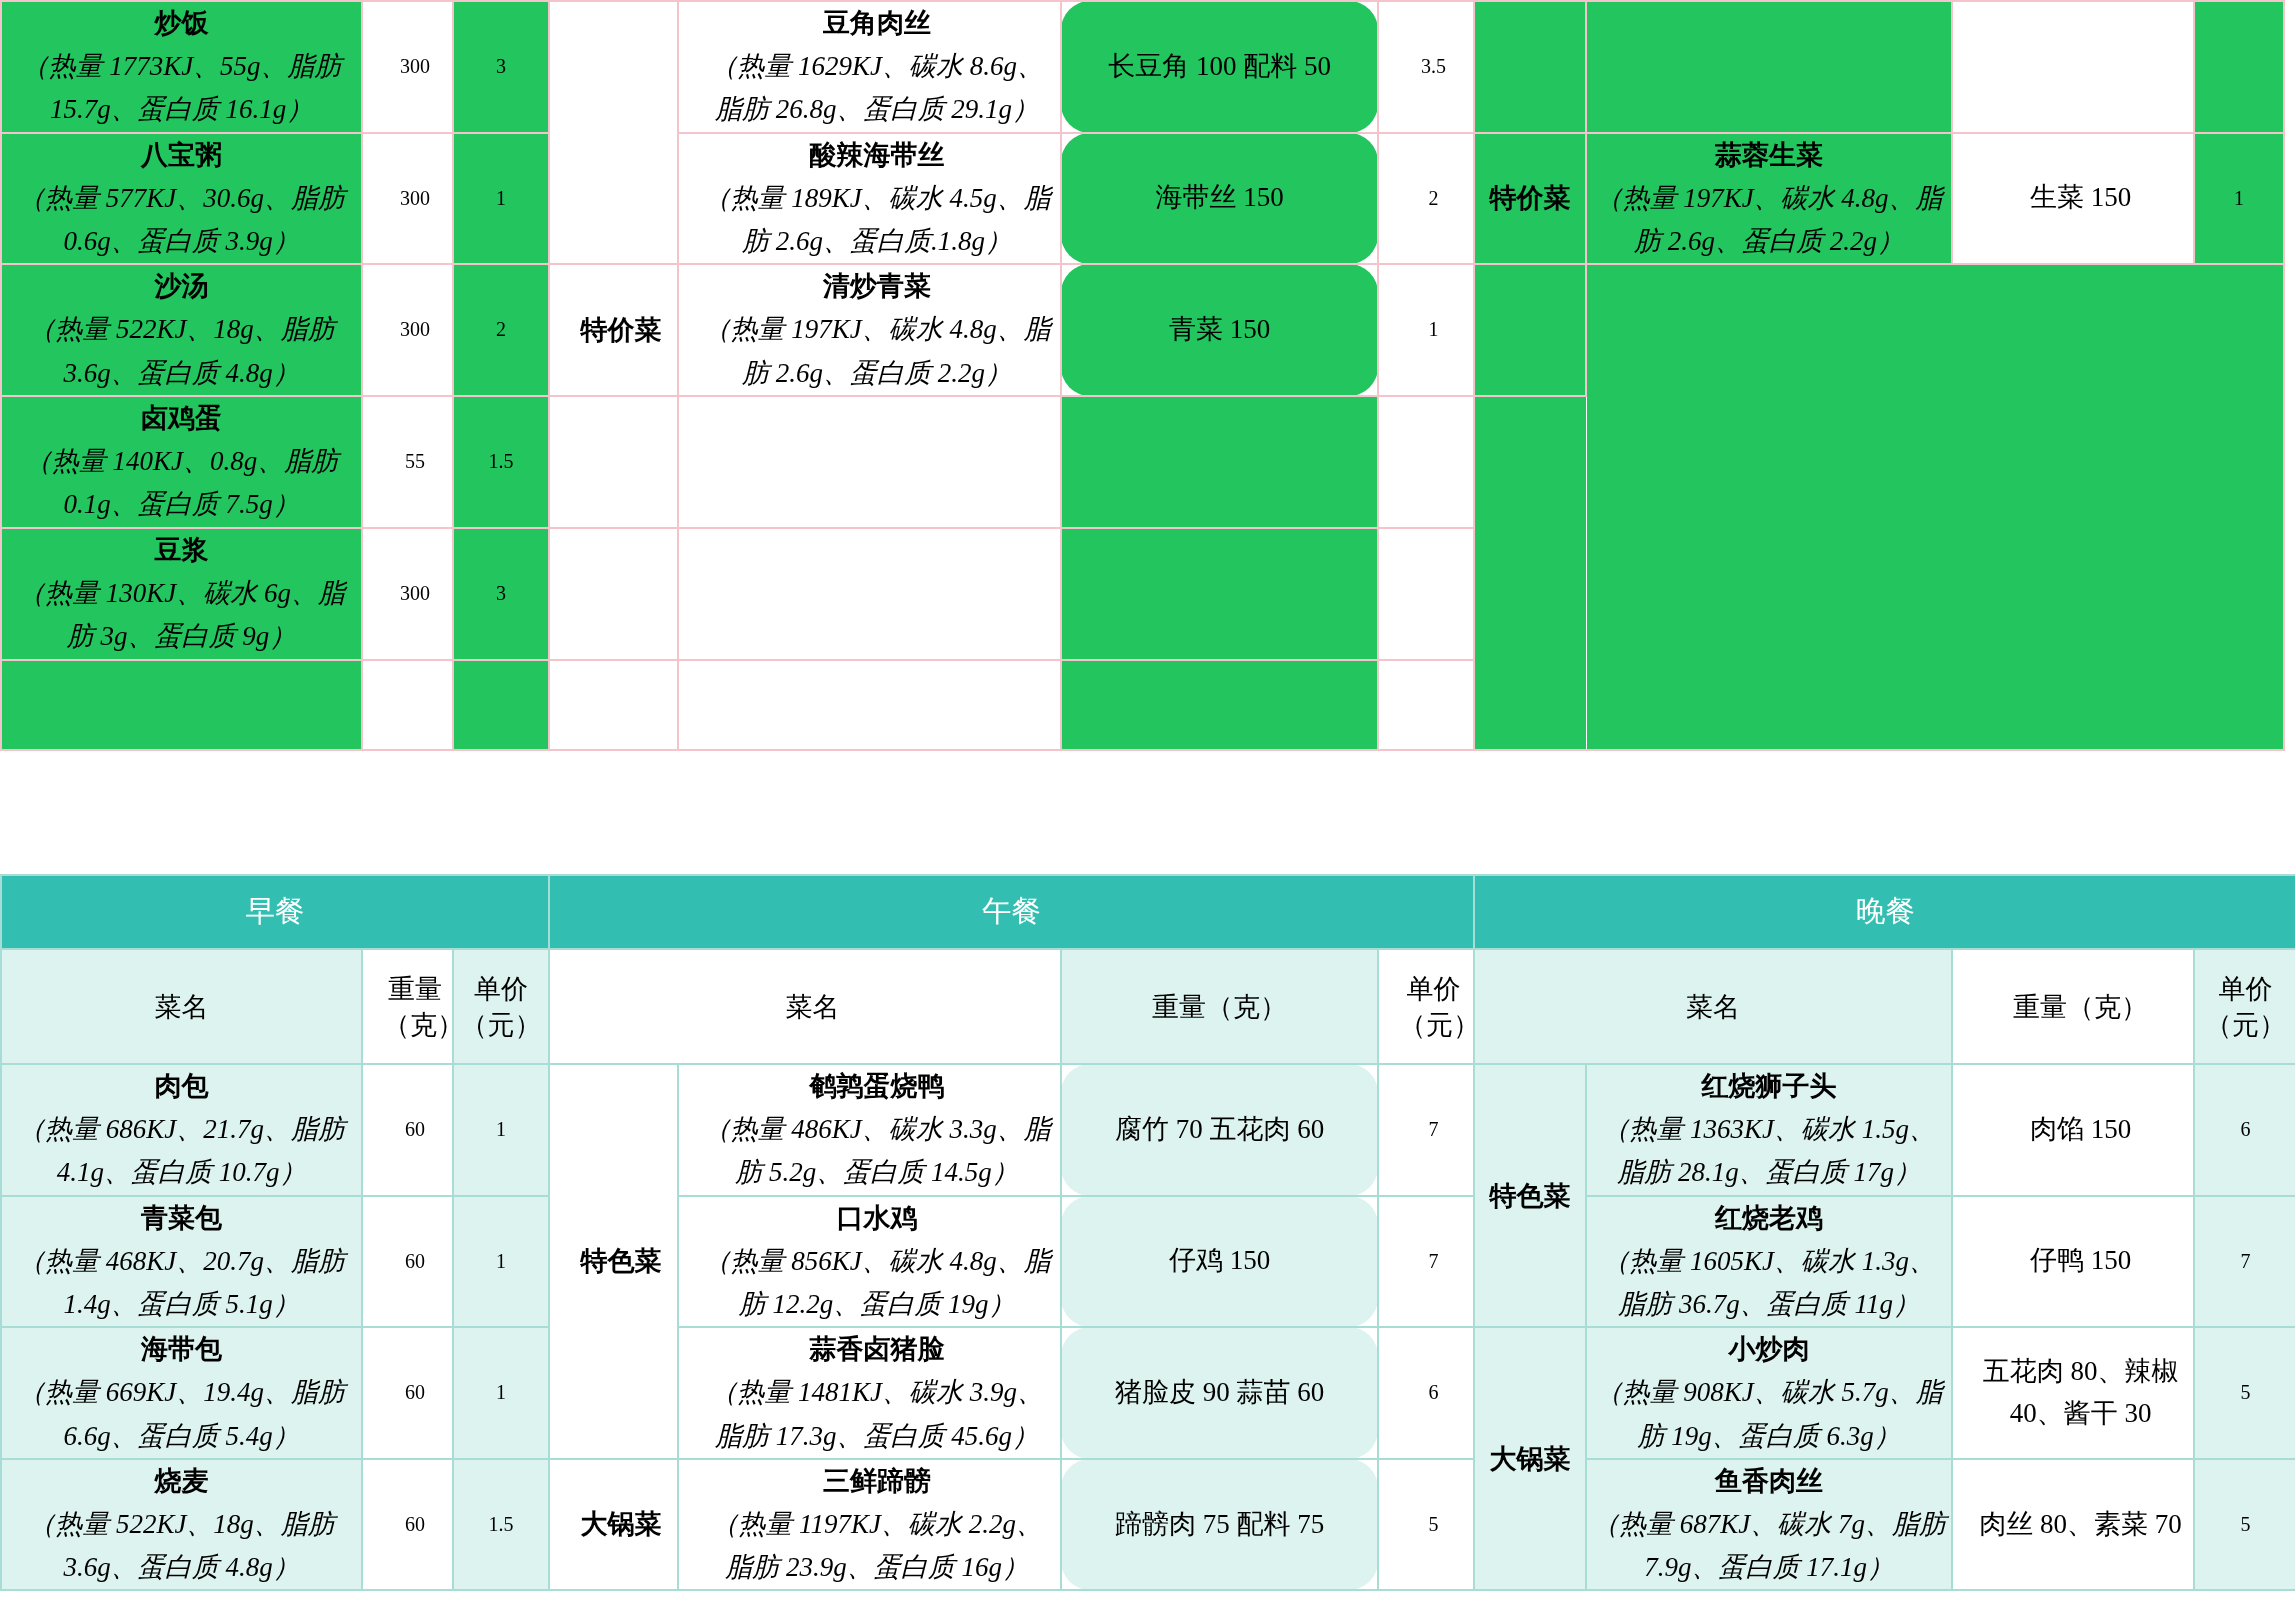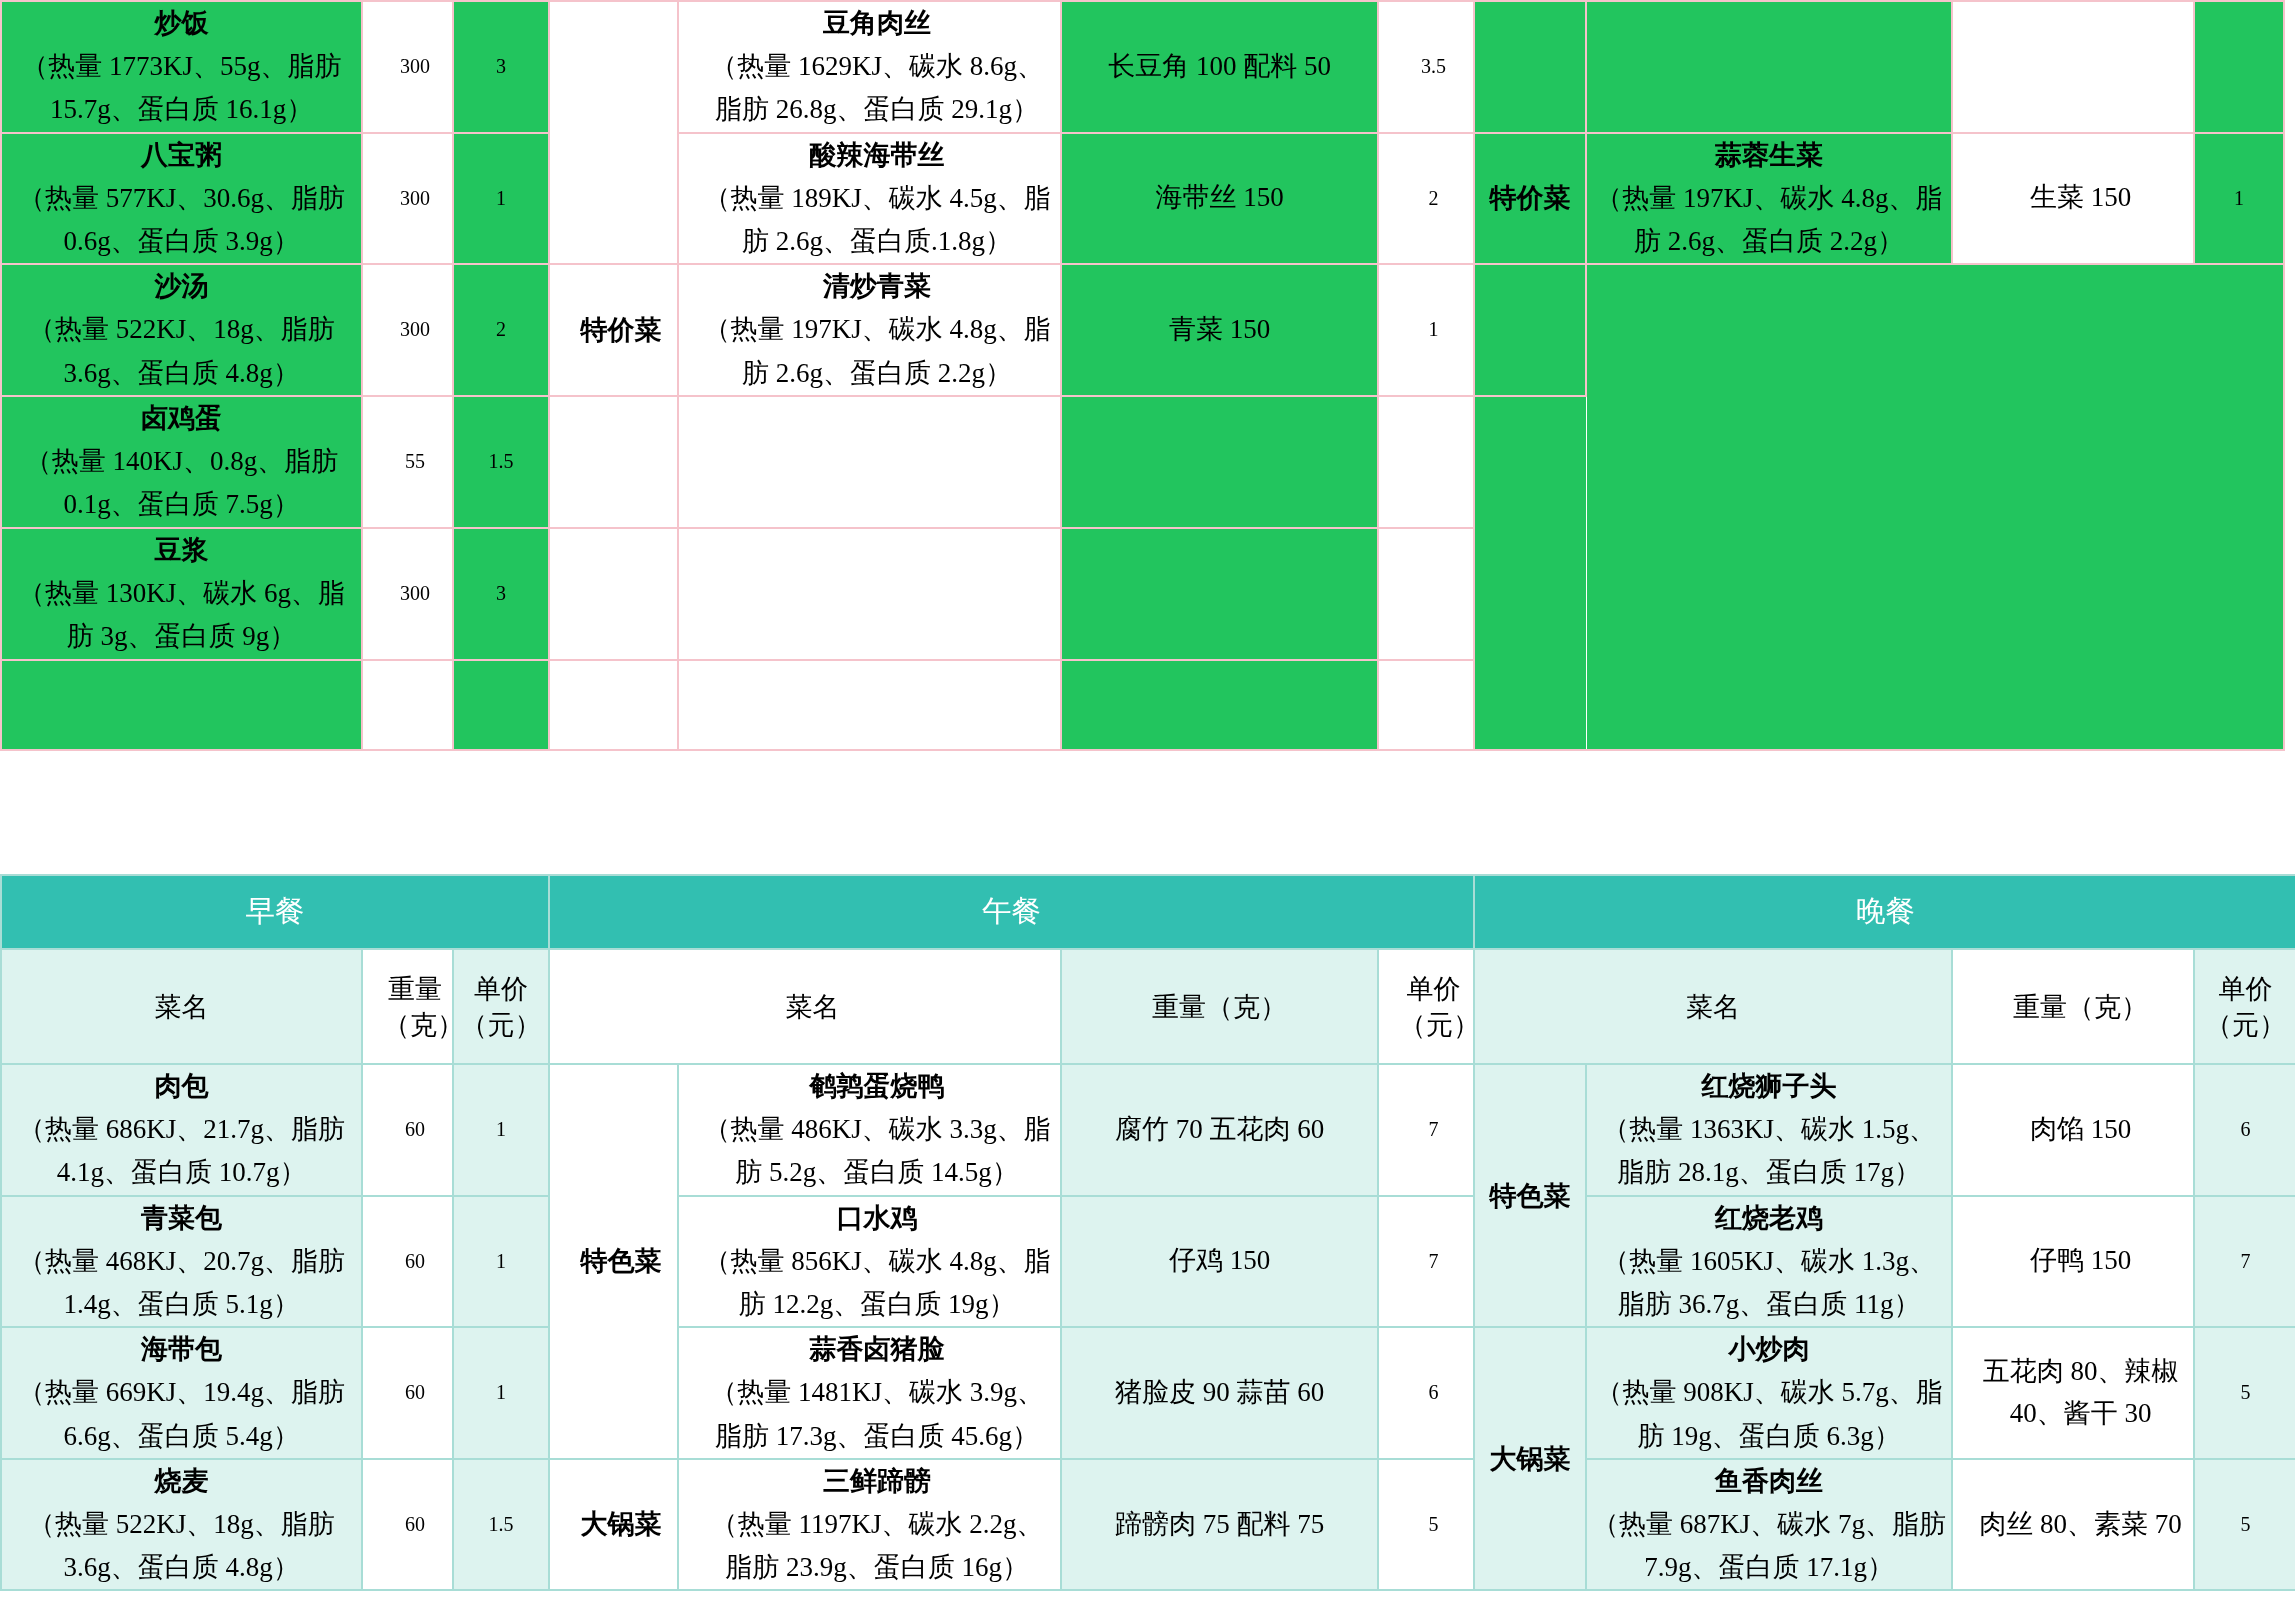--- a/index.html
+++ b/index.html
@@ -17,24 +17,24 @@
   .pink{background:#22c55e;}
   .whitebg{background:#ffffff;padding-left:20px;}
 
   
   .t2{position:absolute;top:874px;left:0;width:2295px;}
   .t2 td,.t2 th{border:2.5px solid #a8ddd6;text-align:center;}
   .tealc{background:#ddf3ef;}
   .band{background:#32bfb1;color:#ffffff;font-size:29.5px;font-weight:normal;}
 
   .dish-name{font-weight:bold;line-height:1.6;}
-  .nutr{line-height:1.6;}
+  .nutr{line-height:1.6;font-style:italic;}
   .num{font-size:20px;}
   .cat{font-weight:bold;}
-  .wgt{line-height:1.55;}
+  .wgt{line-height:1.55;border-radius:29px;}
   .hide-r{border-right:hidden !important;}
 
   .day-title{
     position:absolute;top:747px;left:0;width:2295px;height:127px;
     display:flex;align-items:center;justify-content:center;
     font-family:"Liberation Sans","DejaVu Sans",sans-serif;
     font-weight:bold;font-size:51px;color:#35c3b3;
   }
 </style>
 </head>

